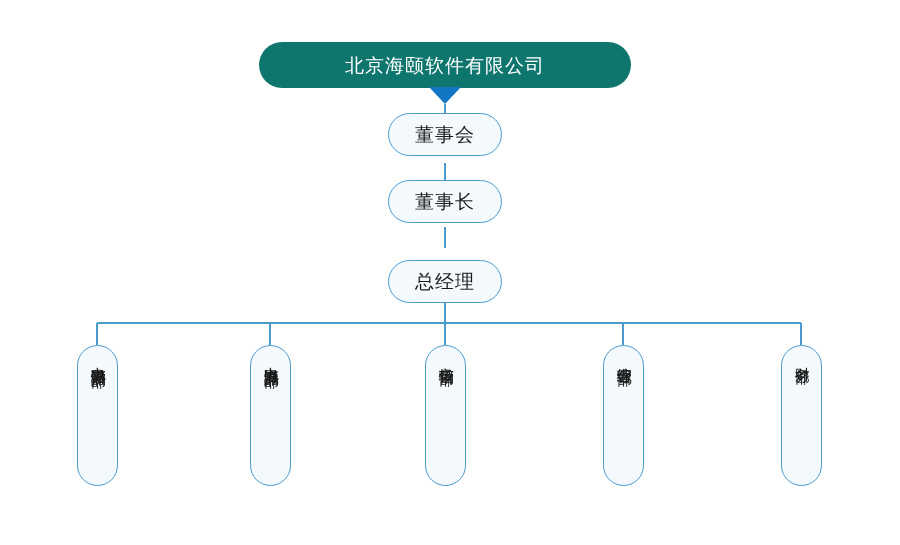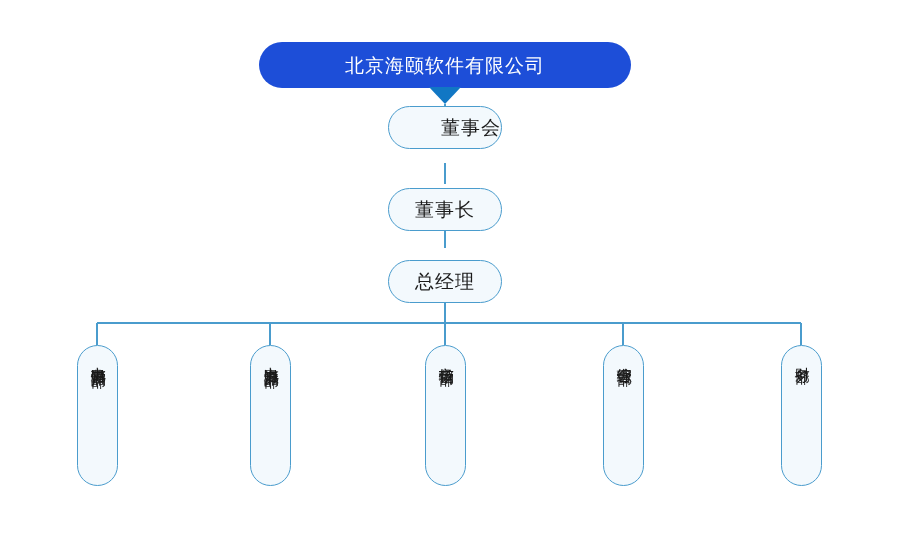--- a/index.html
+++ b/index.html
@@ -28,21 +28,21 @@
   }
 
   
   .root-banner {
     position: absolute;
     left: 259px;
     top: 42px;
     width: 372px;
     height: 46px;
     border-radius: 23px;
-    background: #1d4ed8;
+    background: #0f766e;
     display: flex;
     align-items: center;
     justify-content: center;
     box-sizing: border-box;
   }
   .root-banner .root-label {
     color: #ffffff;
     font-size: 19px;
     letter-spacing: 1px;
     line-height: 1;
@@ -73,22 +73,22 @@
     justify-content: center;
     box-sizing: border-box;
   }
   .pill .pill-label {
     font-size: 19px;
     color: #1a1a1a;
     letter-spacing: 1px;
     line-height: 1;
     white-space: nowrap;
   }
-  .pill-1 { top: 106px; justify-content: flex-end; }
-  .pill-2 { top: 188px; }
+  .pill-1 { top: 113px; }
+  .pill-2 { top: 180px; }
   .pill-3 { top: 260px; }
 
   
   .dept {
     position: absolute;
     top: 345px;
     width: 41px;
     height: 141px;
     border: 1.2px solid #4a9ccd;
     border-radius: 21px;

